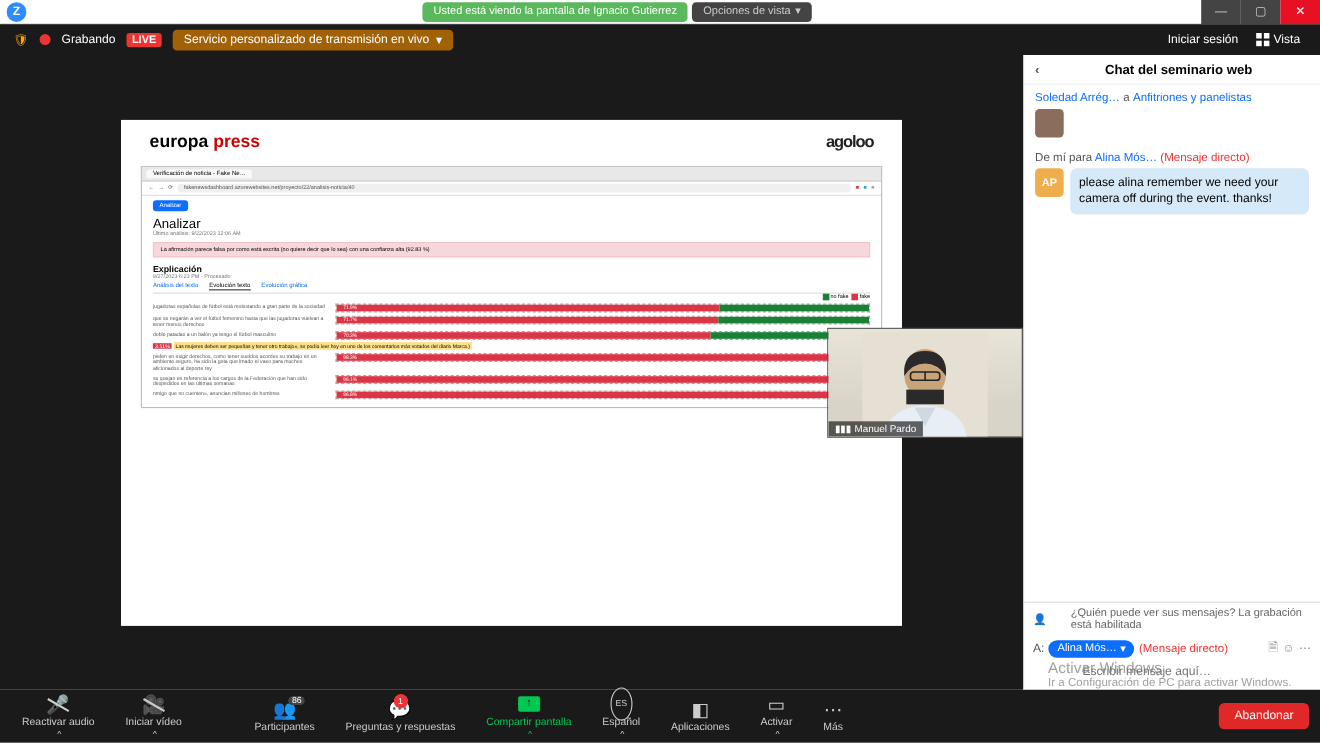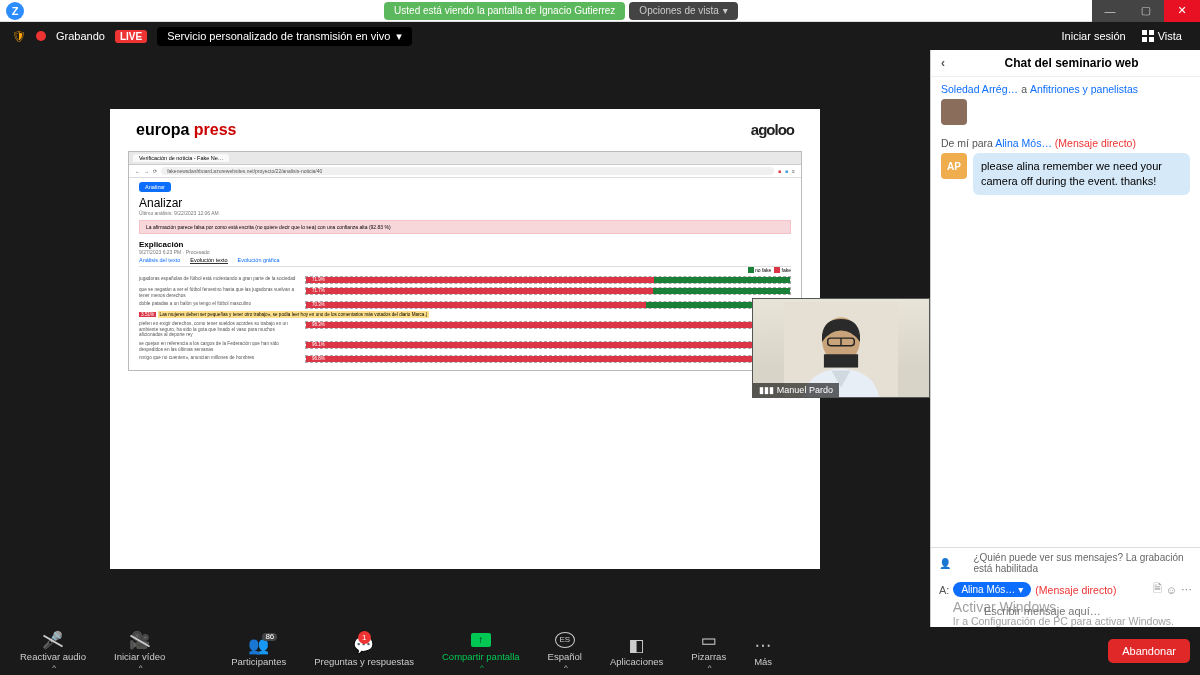--- a/index.html
+++ b/index.html
@@ -15,21 +15,21 @@
 .win-controls { display: flex; }
 .win-btn { width: 36px; height: 22px; display: flex; align-items: center; justify-content: center; font-size: 11px; }
 .win-btn.close { background: #e81123; color: #fff; }
 .win-btn.minmax { background: #444; color: #ccc; }
 
 
 .toolbar { height: 28px; background: #1a1a1a; display: flex; align-items: center; padding: 0 12px; gap: 10px; color: #fff; font-size: 11px; }
 .shield-icon { color: #ffa500; }
 .rec-dot { width: 10px; height: 10px; background: #e33; border-radius: 50%; display: inline-block; }
 .live-badge { background: #e33; padding: 1px 5px; border-radius: 3px; font-weight: bold; font-size: 10px; }
-.stream-select { background: #000000; padding: 3px 10px; border-radius: 4px; display: flex; align-items: center; gap: 6px; }
+.stream-select { background: #a16207; padding: 3px 10px; border-radius: 4px; display: flex; align-items: center; gap: 6px; }
 .toolbar-spacer { flex: 1; }
 .view-btn { display: flex; align-items: center; gap: 4px; padding: 2px 6px; }
 .grid-icon { display: inline-block; width: 12px; height: 12px; background: linear-gradient(#fff,#fff) 0 0/5px 5px no-repeat, linear-gradient(#fff,#fff) 7px 0/5px 5px no-repeat, linear-gradient(#fff,#fff) 0 7px/5px 5px no-repeat, linear-gradient(#fff,#fff) 7px 7px/5px 5px no-repeat; }
 
 
 .main { display: flex; height: calc(675px - 22px - 28px - 48px); background: #1a1a1a; }
 .stage { flex: 1; display: flex; flex-direction: column; align-items: center; justify-content: center; position: relative; }
 .sidebar-right { width: 270px; background: #fff; display: flex; flex-direction: column; border-left: 1px solid #ccc; }
 
 
@@ -97,21 +97,21 @@
 .ctrl-icon { font-size: 17px; line-height: 1; height: 20px; display: flex; align-items: center; position: relative; }
 .ctrl-btn.green { color: #00c853; }
 .badge-num { position: absolute; top: -2px; right: -8px; background: #444; color: #fff; font-size: 8px; padding: 0 3px; border-radius: 6px; }
 .badge-red { position: absolute; top: -4px; right: 4px; background: #e33; color: #fff; width: 13px; height: 13px; border-radius: 50%; font-size: 8px; display: flex; align-items: center; justify-content: center; }
 .controls-spacer { flex: 1; }
 .leave-btn { background: #e02828; color: #fff; padding: 6px 14px; border-radius: 5px; font-size: 11px; font-weight: 500; }
 .caret { font-size: 8px; margin-left: 2px; }
 .strike { position: relative; }
 .strike::after { content: ""; position: absolute; left: 0; top: 50%; width: 22px; border-top: 2px solid #ccc; transform: rotate(30deg); }
 .share-ico { width: 20px; height: 14px; background: #00c853; border-radius: 2px; display: flex; align-items: center; justify-content: center; color: #111; font-size: 10px; }
-.es-circ { width: 20px; height: 16px; border: 1.5px solid #ccc; border-radius: 50%; display: flex; align-items: center; justify-content: center; font-size: 8px; }
+.es-circ { width: 20px; height: 30px; border: 1.5px solid #ccc; border-radius: 50%; display: flex; align-items: center; justify-content: center; font-size: 8px; }
 
 
 .watermark { position: absolute; right: 26px; bottom: 48px; color: rgba(120,120,120,0.7); font-size: 14px; text-align: left; pointer-events: none; }
 .watermark .t2 { font-size: 10.5px; }
 </style>
 </head>
 <body>
 
 <div class="titlebar">
   <div class="titlebar-logo">Z</div>
@@ -346,21 +346,21 @@
       </div>
     <span>Español</span>
       <span class="caret">^</span>
   </div>
   <div class="ctrl-btn">
     <div class="ctrl-icon">◧</div>
     <span>Aplicaciones</span>
   </div>
   <div class="ctrl-btn">
     <div class="ctrl-icon">▭</div>
-    <span>Pizarras</span>
+    <span>Activar</span>
       <span class="caret">^</span>
   </div>
   <div class="ctrl-btn">
     <div class="ctrl-icon">⋯</div>
     <span>Más</span>
   </div>
   <div class="controls-spacer"></div>
   <div class="leave-btn">Abandonar</div>
 </div>
 

